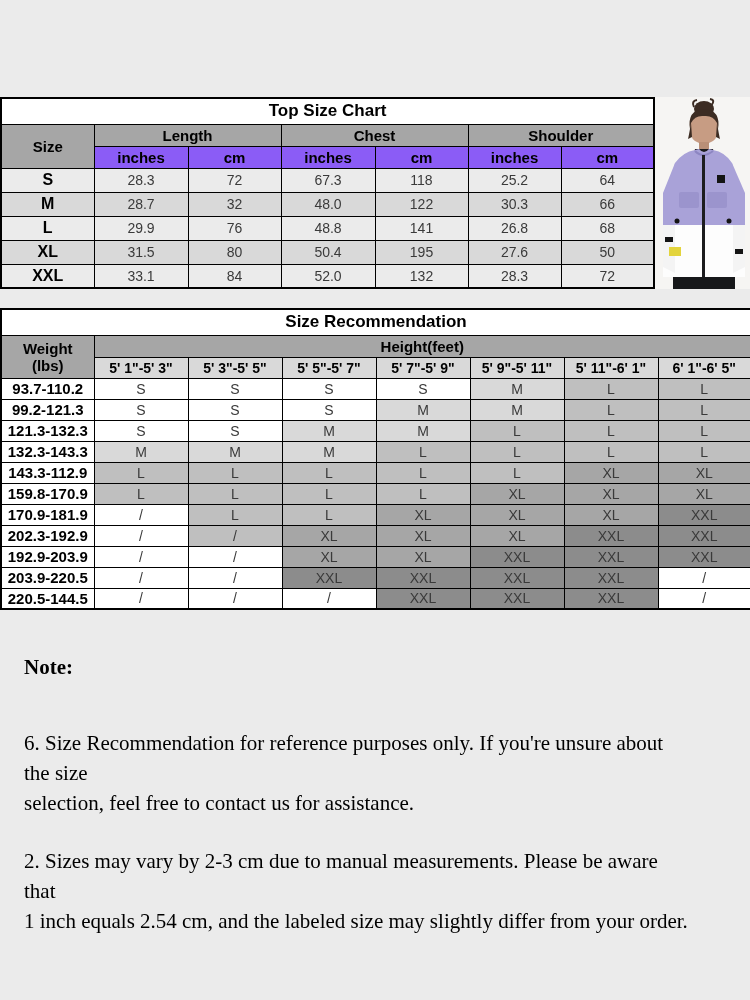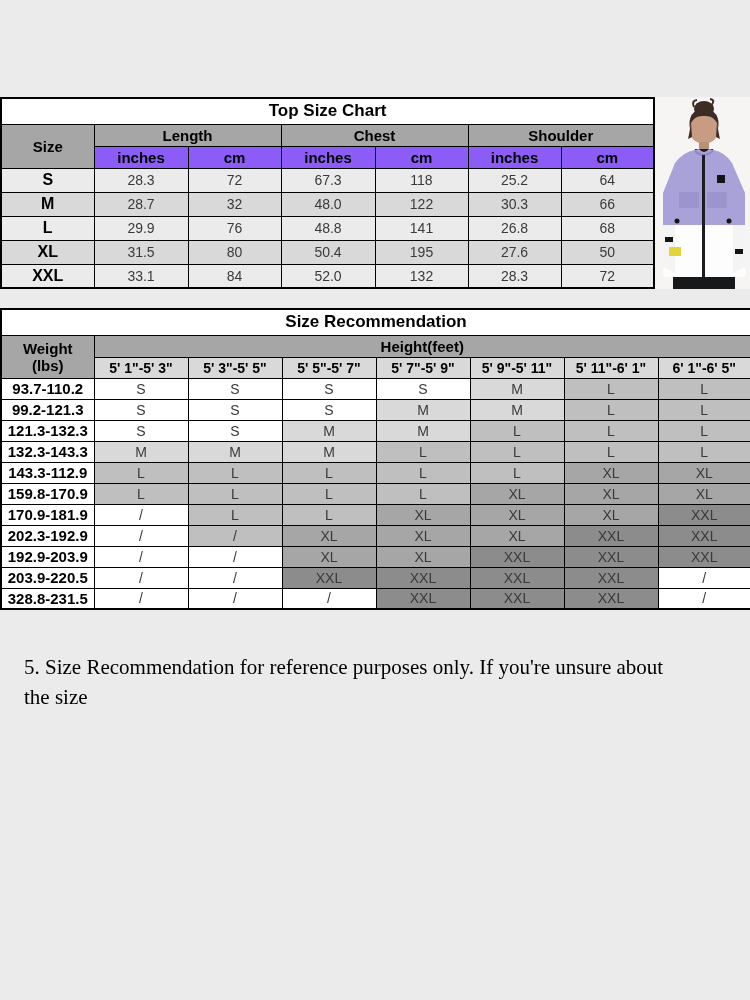--- a/index.html
+++ b/index.html
@@ -288,32 +288,39 @@
         <td class="rowlabel">203.9-220.5</td>
         <td style="background: rgb(255, 255, 255);">/</td>
         <td style="background: rgb(255, 255, 255);">/</td>
         <td style="background: rgb(140, 140, 140);">XXL</td>
         <td style="background: rgb(140, 140, 140);">XXL</td>
         <td style="background: rgb(140, 140, 140);">XXL</td>
         <td style="background: rgb(140, 140, 140);">XXL</td>
         <td style="background: rgb(255, 255, 255);">/</td>
       </tr>
       <tr>
-        <td class="rowlabel">328.8-231.5</td>
+        <td class="rowlabel">220.5-144.5</td>
         <td style="background: rgb(255, 255, 255);">/</td>
         <td style="background: rgb(255, 255, 255);">/</td>
         <td style="background: rgb(255, 255, 255);">/</td>
         <td style="background: rgb(140, 140, 140);">XXL</td>
         <td style="background: rgb(140, 140, 140);">XXL</td>
         <td style="background: rgb(140, 140, 140);">XXL</td>
         <td style="background: rgb(255, 255, 255);">/</td>
       </tr>
     </tbody>
 </table>
 
 <div class="notes">
+  <div class="note-heading">Note:</div>
   <div>
       <div class="para">
-        <div>5. Size Recommendation for reference purposes only. If you're unsure about</div>
+        <div>6. Size Recommendation for reference purposes only. If you're unsure about</div>
         <div>the size</div>
+        <div>selection, feel free to contact us for assistance.</div>
+      </div>
+      <div class="para">
+        <div>2. Sizes may vary by 2-3 cm due to manual measurements. Please be aware</div>
+        <div>that</div>
+        <div>1 inch equals 2.54 cm, and the labeled size may slightly differ from your order.</div>
       </div>
     </div>
 </div>
 
 </body></html>

